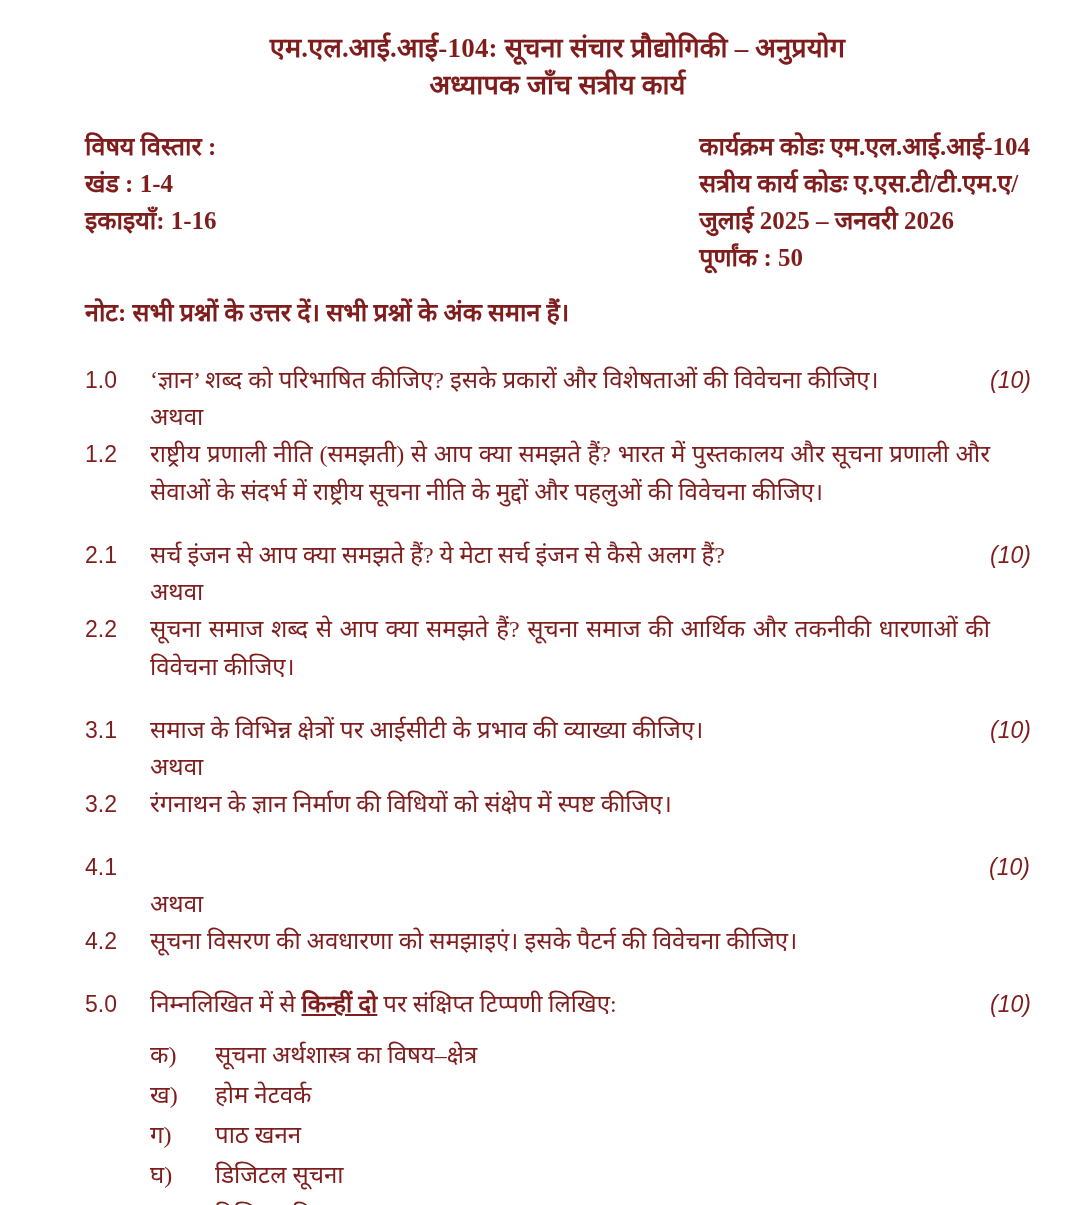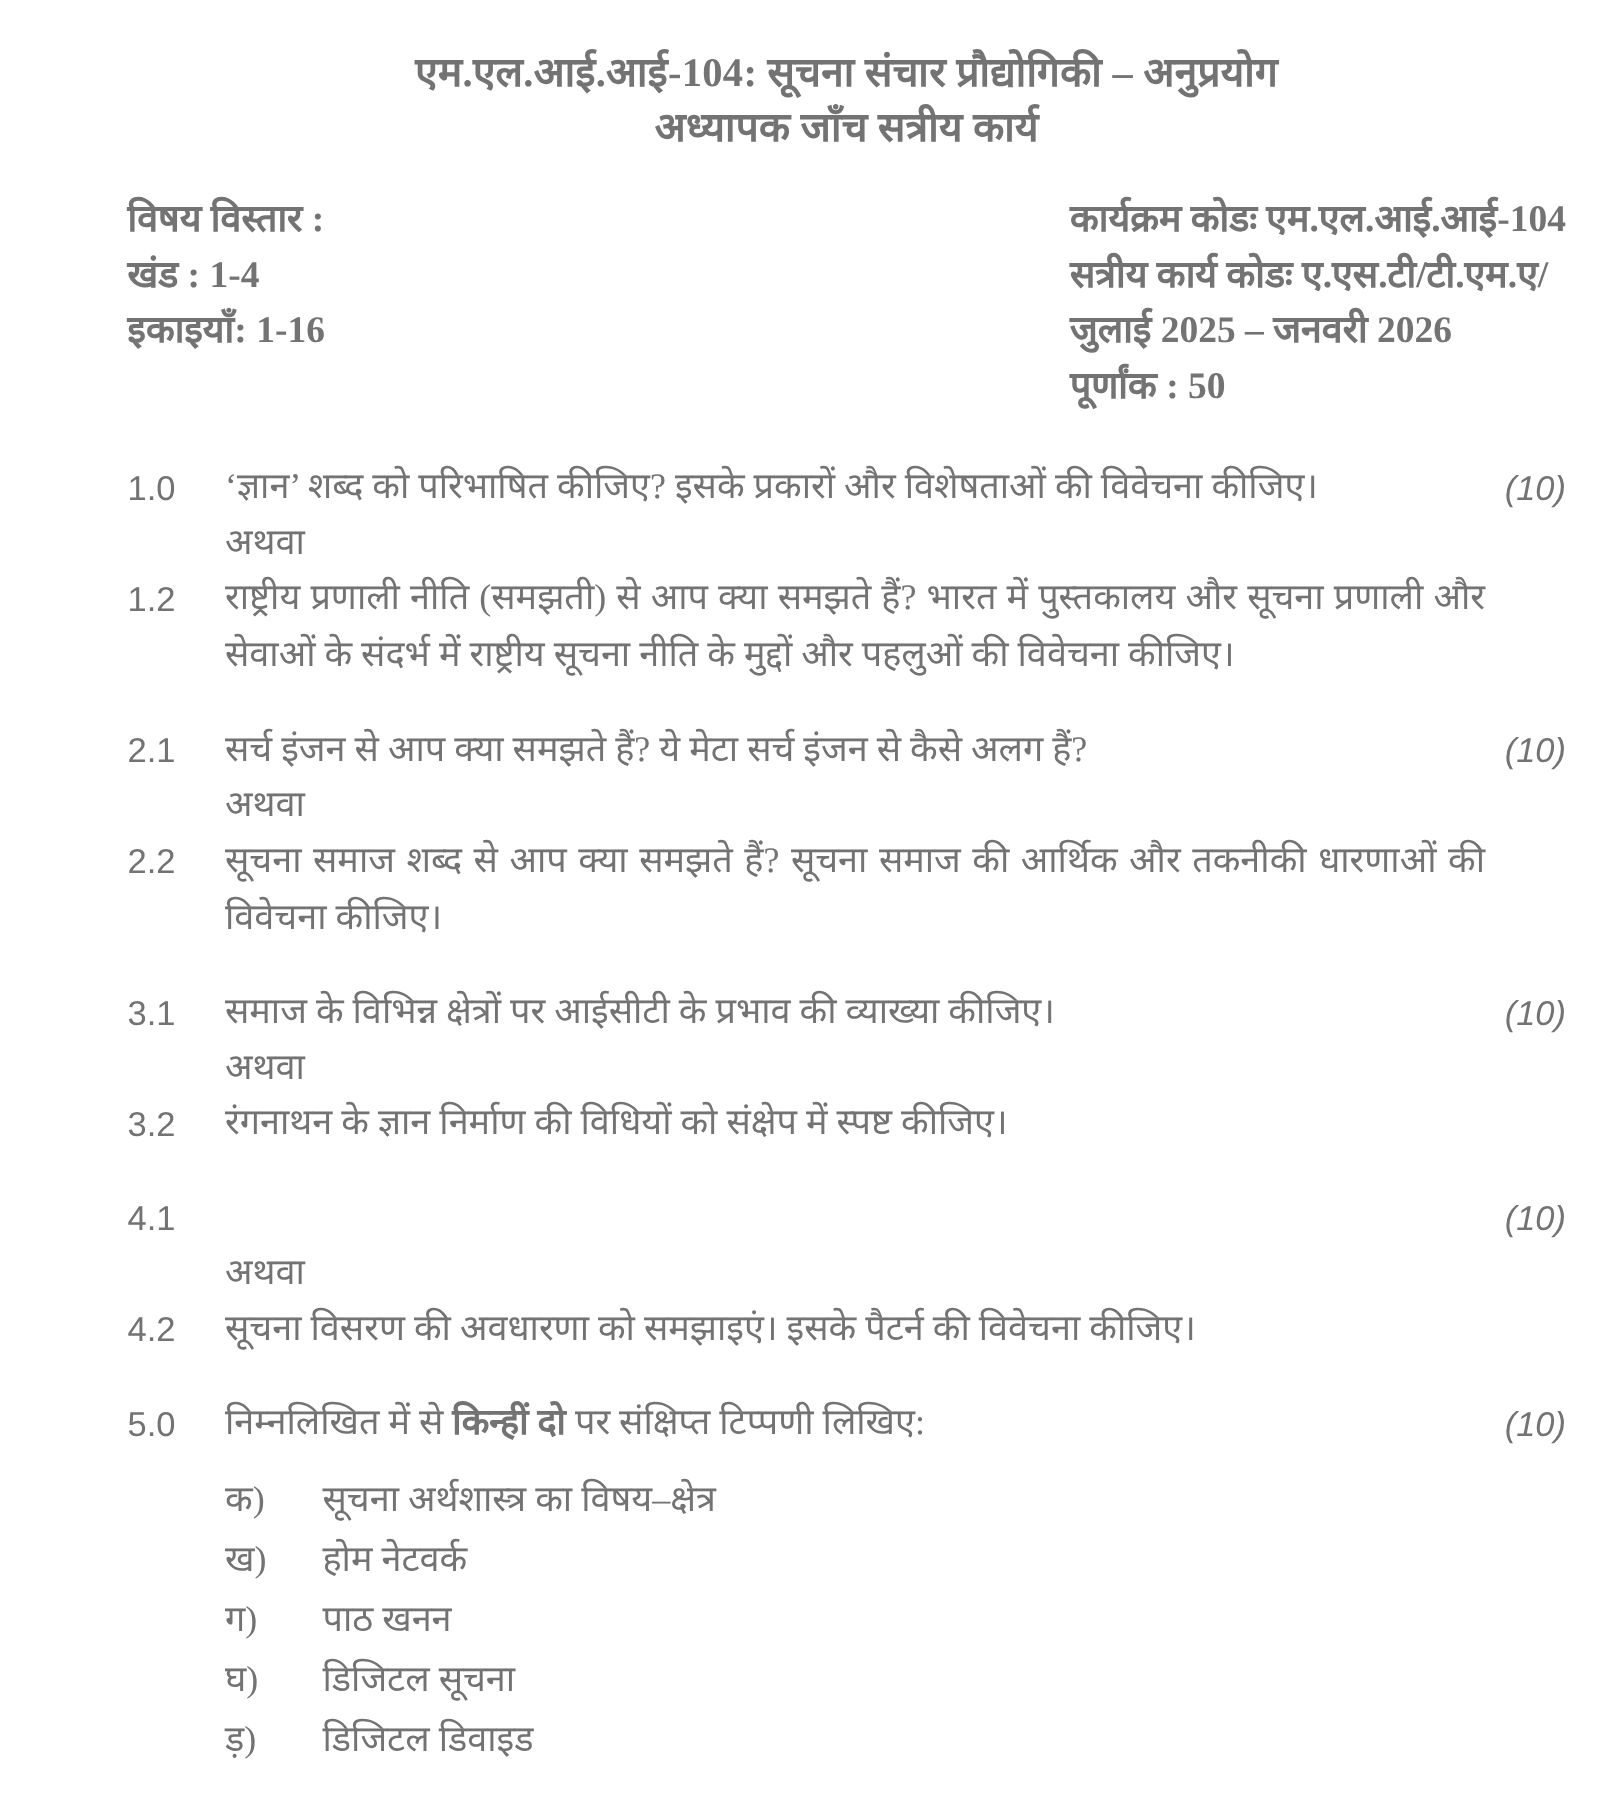--- a/index.html
+++ b/index.html
@@ -5,23 +5,23 @@
   * { margin: 0; padding: 0; box-sizing: border-box; }
   html, body { background: #e8e8e8; }
   body { font-family: "Liberation Serif", "DejaVu Serif", serif; }
 
   .page {
     position: relative;
     width: 1080px;
     height: 1205px;
     margin: 0 auto;
     background: #ffffff;
-    color: #737373;
+    color: #7f1d1d;
     overflow: hidden;
-    padding: 30px 36px 0 85px;
+    padding: 30px 50px 0 85px;
   }
 
   
   .doc-title {
     text-align: center;
     font-weight: 700;
     font-size: 27px;
     line-height: 37px;
     letter-spacing: 0.2px;
   }
@@ -80,21 +80,21 @@
     font-family: "Liberation Sans", "DejaVu Sans", sans-serif;
     font-style: italic;
   }
   .or-row {
     margin-left: 65px;
     width: 840px;
     text-align: left;
     font-size: 24px;
     line-height: 36px;
   }
-  .bold { font-weight: 700; }
+  .bold { font-weight: 700; text-decoration: underline; }
 
   
   .sub-list { margin: 12px 0 0 65px; }
   .sub-item {
     display: flex;
     align-items: flex-start;
     font-size: 24px;
     line-height: 40px;
   }
   .sub-item .item-label {
@@ -119,20 +119,21 @@
       <div>इकाइयाँ: 1-16</div>
     </div>
     <div class="meta-right">
       <div>कार्यक्रम कोडः एम.एल.आई.आई-104</div>
       <div>सत्रीय कार्य कोडः ए.एस.टी/टी.एम.ए/</div>
       <div>जुलाई 2025 – जनवरी 2026</div>
       <div>पूर्णांक : 50</div>
     </div>
   </div>
 
+  <div class="note-line">नोट: सभी प्रश्नों के उत्तर दें। सभी प्रश्नों के अंक समान हैं।</div>
 
   <main class="questions">
 
     <section class="q-group">
       <div class="q-row">
         <span class="q-num">1.0</span>
         <p class="q-text">‘ज्ञान’ शब्द को परिभाषित कीजिए? इसके प्रकारों और विशेषताओं की विवेचना कीजिए।</p>
         <span class="q-marks">(10)</span>
       </div>
       <div class="or-row">अथवा</div>

